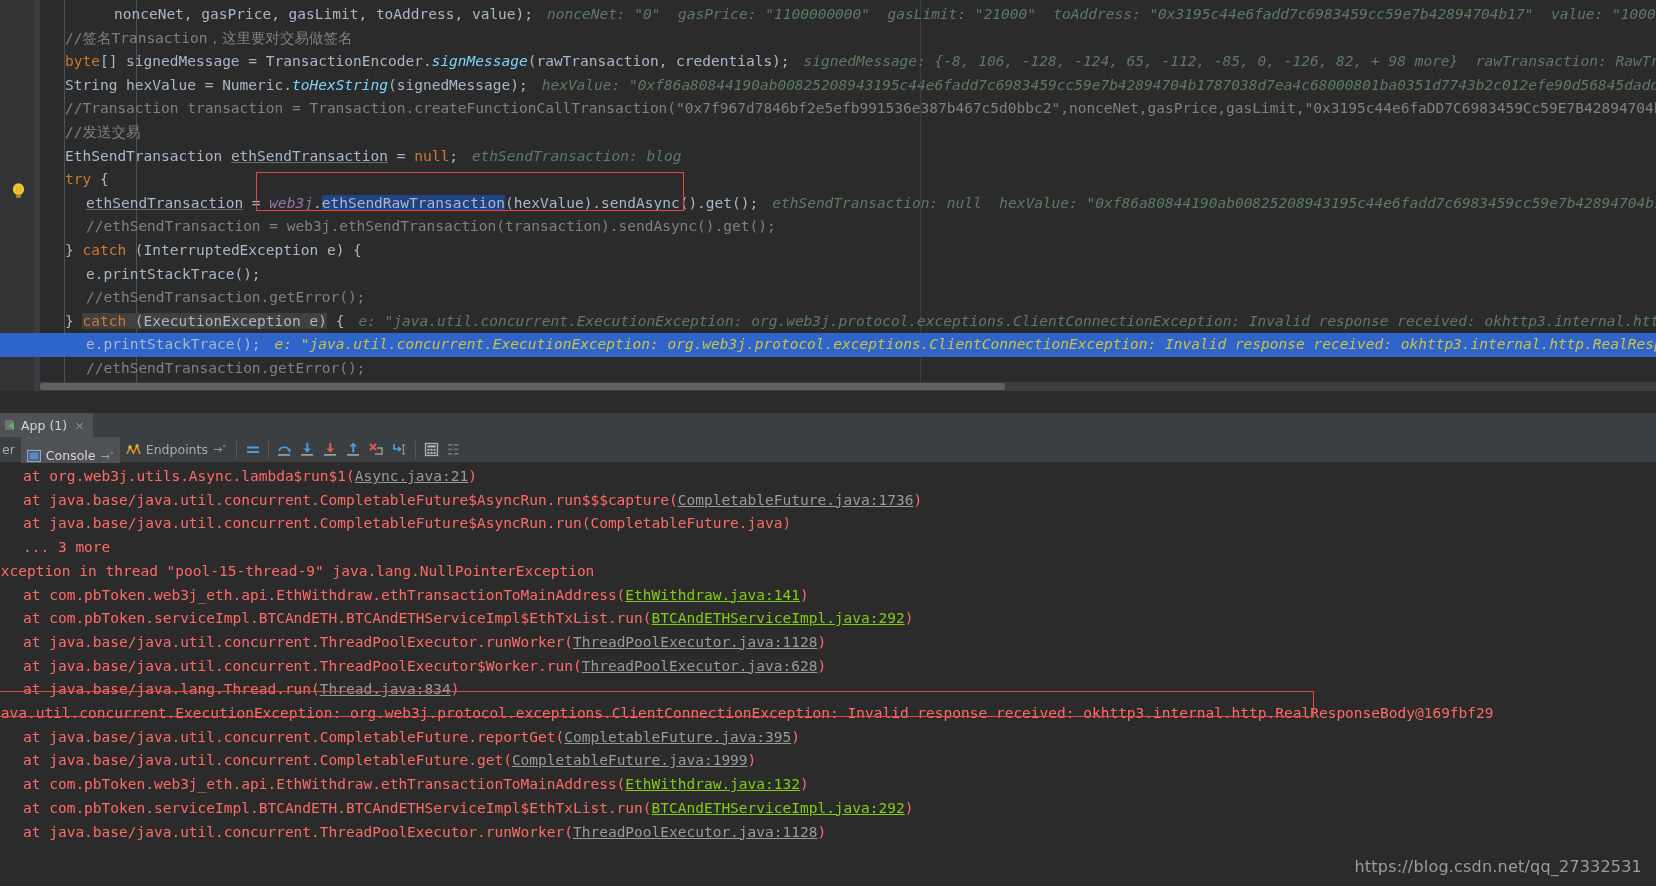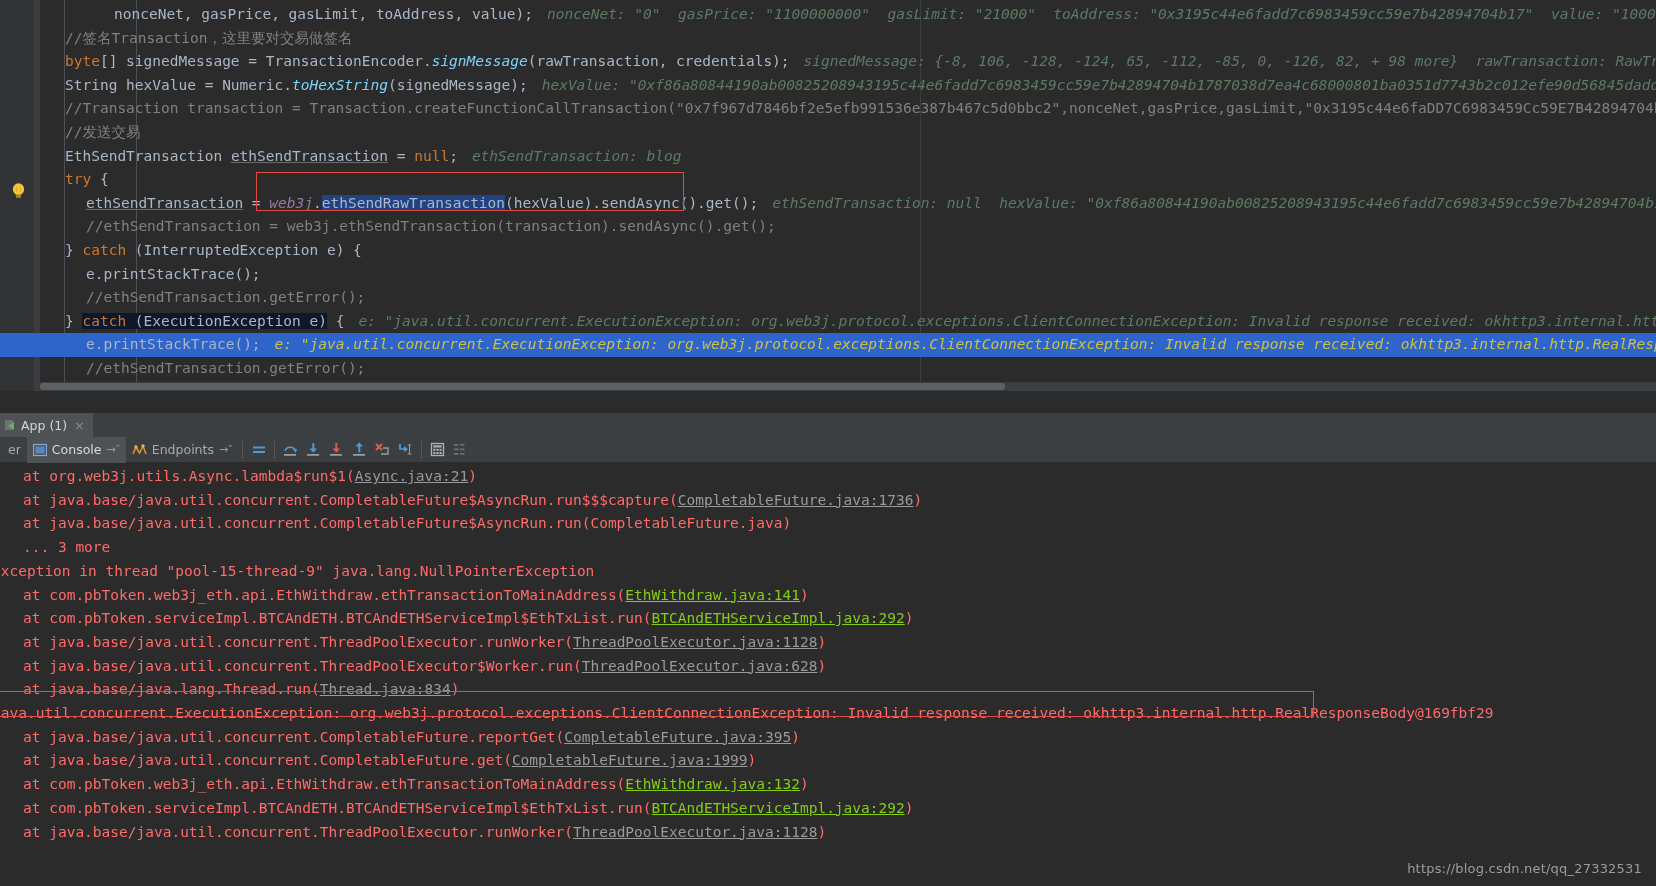--- a/index.html
+++ b/index.html
@@ -57,21 +57,21 @@
   .hint    { color: #5c7a64; font-style: italic; }
   .ul      { text-decoration: underline; text-decoration-color: #6a6a6a; }
   .sel-blue { background: #214283; color: #a9b7c6; }
 
   
   .line-hl {
     position: absolute; left: 0;
     width: 1656px; height: 23.6px;
     background: #2f65ca;
   }
-  .hl-yellowbox { background: #0f172a; }
+  .hl-yellowbox { background: #404040; }
   .hint-yellow { color: #c9c244; font-style: italic; }
 
   
   .redbox {
     position: absolute;
     border: 1.5px solid #e24a3f;
     pointer-events: none;
     background: transparent;
   }
 
@@ -146,21 +146,21 @@
     border-bottom: 1px solid #2b2b2b;
   }
   .tb-item {
     display: flex; align-items: center;
     height: 26px; padding: 0 6px;
     font-family: "DejaVu Sans", sans-serif;
     font-size: 12.5px;
     color: #a9a9a9;
     position: relative;
   }
-  .tb-item.active { background: #4e5254; color: #d8d8d8; }
+  .tb-item.active { background: #4e5254; color: #d8d8d8; align-items: flex-end; }
   .tb-pin { color: #9a9a9a; font-size: 11px; margin-left: 5px; }
   .tb-sep {
     width: 1px; height: 18px; background: #555758; margin: 0 4px;
   }
   .tb-btn {
     width: 23px; height: 23px;
     display: flex; align-items: center; justify-content: center;
   }
 
   
@@ -177,21 +177,21 @@
     white-space: pre;
     font-size: 14.5px;
     color: #ff6b68;
   }
   .lnk { color: #84cc16; text-decoration: underline; }
   .lnk-v { color: #9a9a9a; text-decoration: underline; margin-top: 26px; }
 
   .watermark {
     position: absolute; right: 14px; bottom: 10px;
     font-family: "DejaVu Sans", sans-serif;
-    font-size: 13px;
+    font-size: 16px;
     color: #9c9c9c;
     letter-spacing: 0.2px;
   }
 </style>
 </head>
 <body>
 
 <div id="app">
 
   <div class="editor">
@@ -248,21 +248,21 @@
           <rect x="1" y="1" width="8" height="10" fill="#8a8a8a" opacity="0.55"></rect>
           <path d="M4 7 L10 11 L10 3 Z" fill="#5fb65f"></path>
         </svg>
       </span>
       <span>App (1)</span>
       <span class="tab-close">×</span>
     </div>
   </div>
 
   <div class="con-toolbar">
-    <div class="tb-item" style="padding-left:8px;">er</div>
+    <div class="tb-item" style="padding-left:2px;">er</div>
 
     <div class="tb-item active">
       <span style="margin-right:5px;display:inline-flex;">
         <svg width="14" height="14" viewBox="0 0 14 14">
           <rect x="0.5" y="1.5" width="13" height="11" fill="none" stroke="#7ea7d8" stroke-width="1.3"></rect>
           <rect x="2.5" y="3.5" width="9" height="7" fill="#5a87bd"></rect>
         </svg>
       </span>
       <span>Console</span>
       <span class="tb-pin">→″</span>

